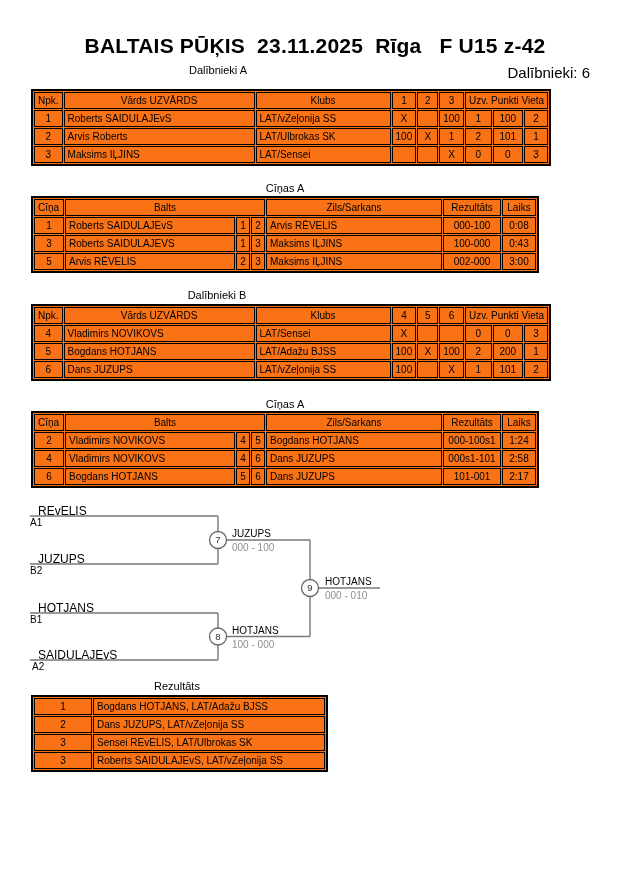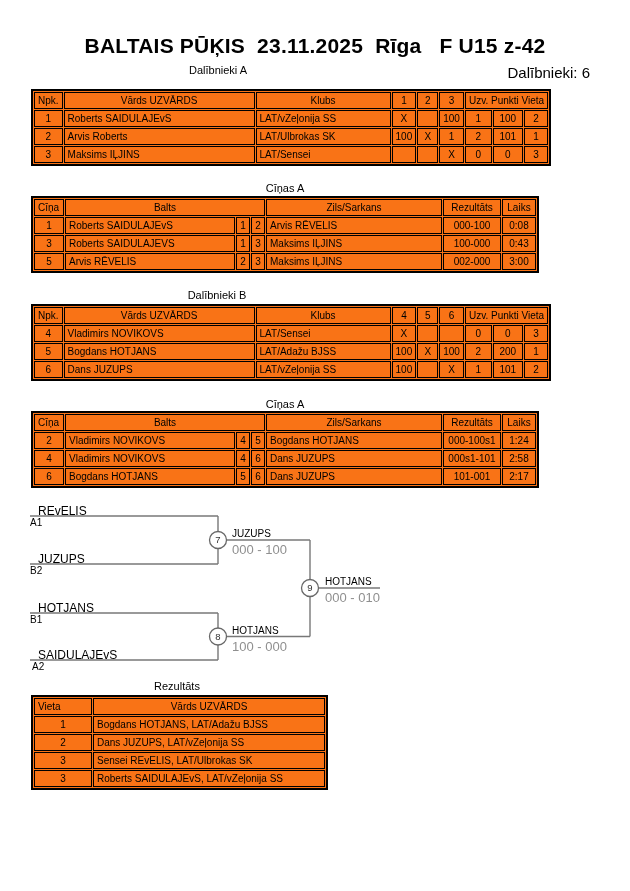--- a/index.html
+++ b/index.html
@@ -25,21 +25,21 @@
     padding:0 3px; white-space:nowrap; overflow:hidden;
   }
   .c { text-align:center; }
   .l { text-align:left; }
   .dv { border-left:2px solid #000; }
 
   
   .bk-name  { font-size:12px; white-space:nowrap; }
   .bk-seed  { font-size:10px; white-space:nowrap; }
   .bk-win   { font-size:10px; white-space:nowrap; }
-  .bk-score { font-size:13px; color:#8f8f8f; white-space:nowrap; }
+  .bk-score { font-size:10px; color:#8f8f8f; white-space:nowrap; }
   .bk-no    { font-size:9.5px; color:#333; width:16px; text-align:center; }
   svg.bk-lines { position:absolute; left:30px; top:503px; }
 </style>
 </head>
 <body>
 
 <div class="abs page-title">BALTAIS PŪĶIS  23.11.2025  Rīga   F U15 z-42</div>
 <div class="abs sec-title" style="top:64px; left:118px;">Dalībnieki A</div>
 <div class="abs count-label" style="top:64px; left:420px;">Dalībnieki: 6</div>
 
@@ -291,24 +291,20 @@
 <span class="abs bk-win" style="left:325px; top:576px;">HOTJANS</span>
 <span class="abs bk-score" style="left:325px; top:590px;">000 - 010</span>
 
 <div class="abs sec-title" style="top:680px; left:77px;">Rezultāts</div>
 <table class="t" style="left:31px; top:695px;">
   <colgroup>
       <col style="width:58px">
       <col style="width:232px">
     </colgroup>
   <tbody>
-      <tr>
-    <th class="l">Vieta</th>
-    <th class="c">Vārds UZVĀRDS</th>
-  </tr>
   <tr>
     <td class="c">1</td>
     <td class="l">Bogdans HOTJANS, LAT/Adažu BJSS</td>
   </tr>
   <tr>
     <td class="c">2</td>
     <td class="l">Dans JUZUPS, LAT/vZeļonija SS</td>
   </tr>
   <tr>
     <td class="c">3</td>

